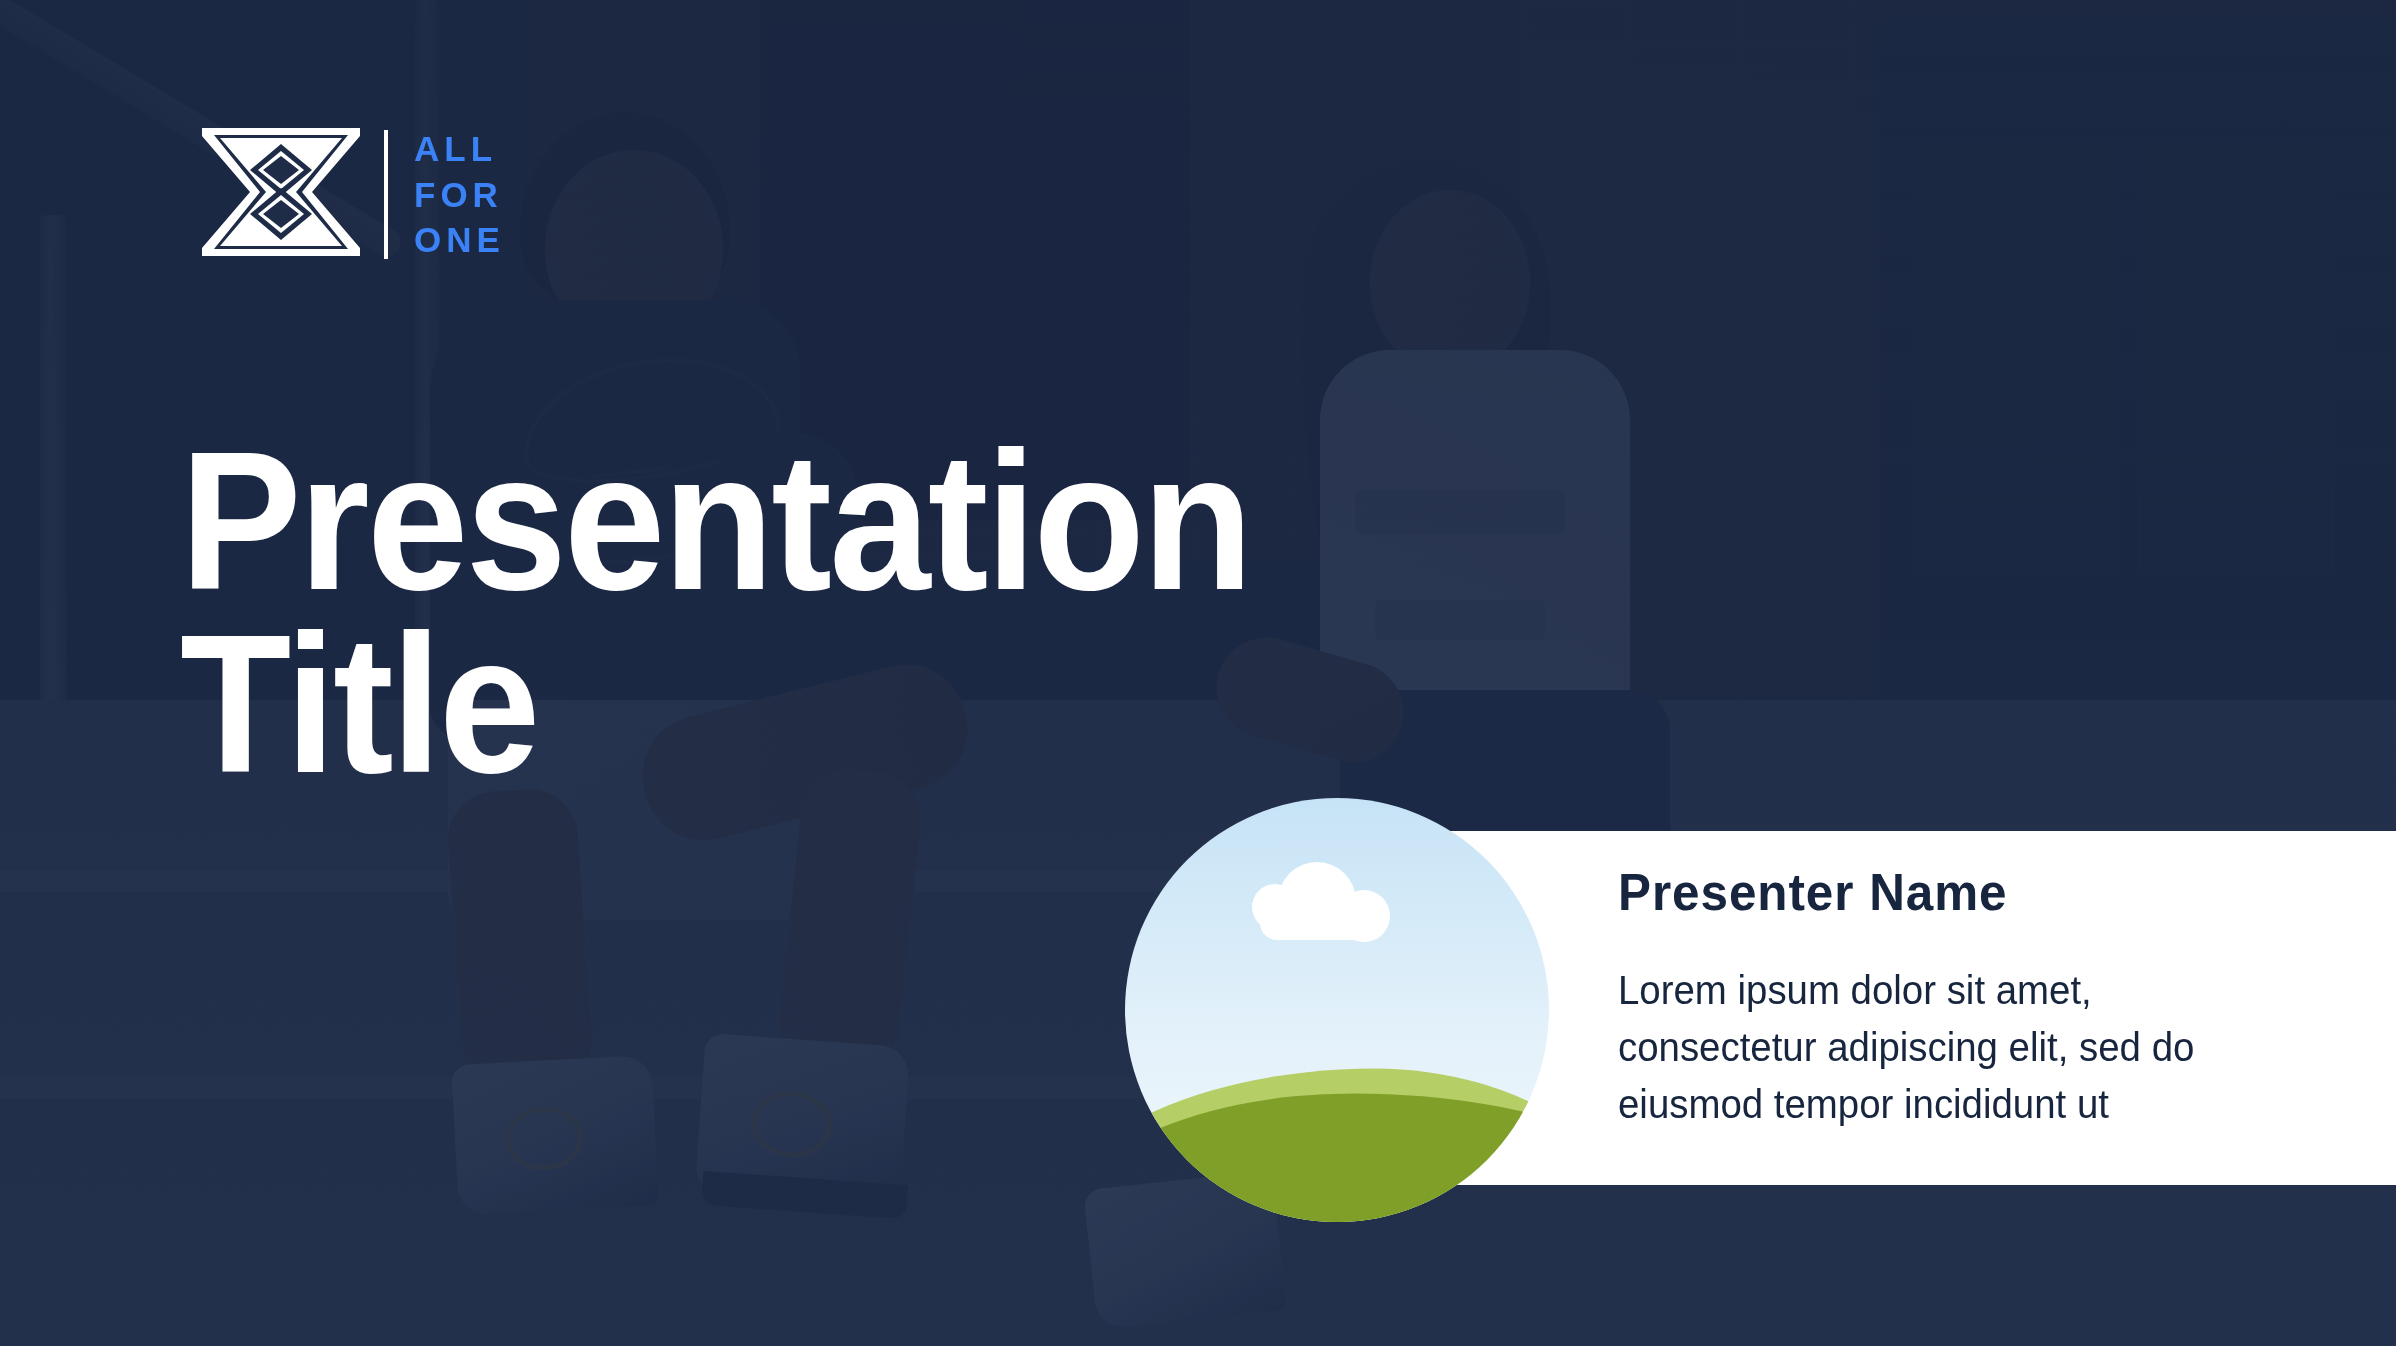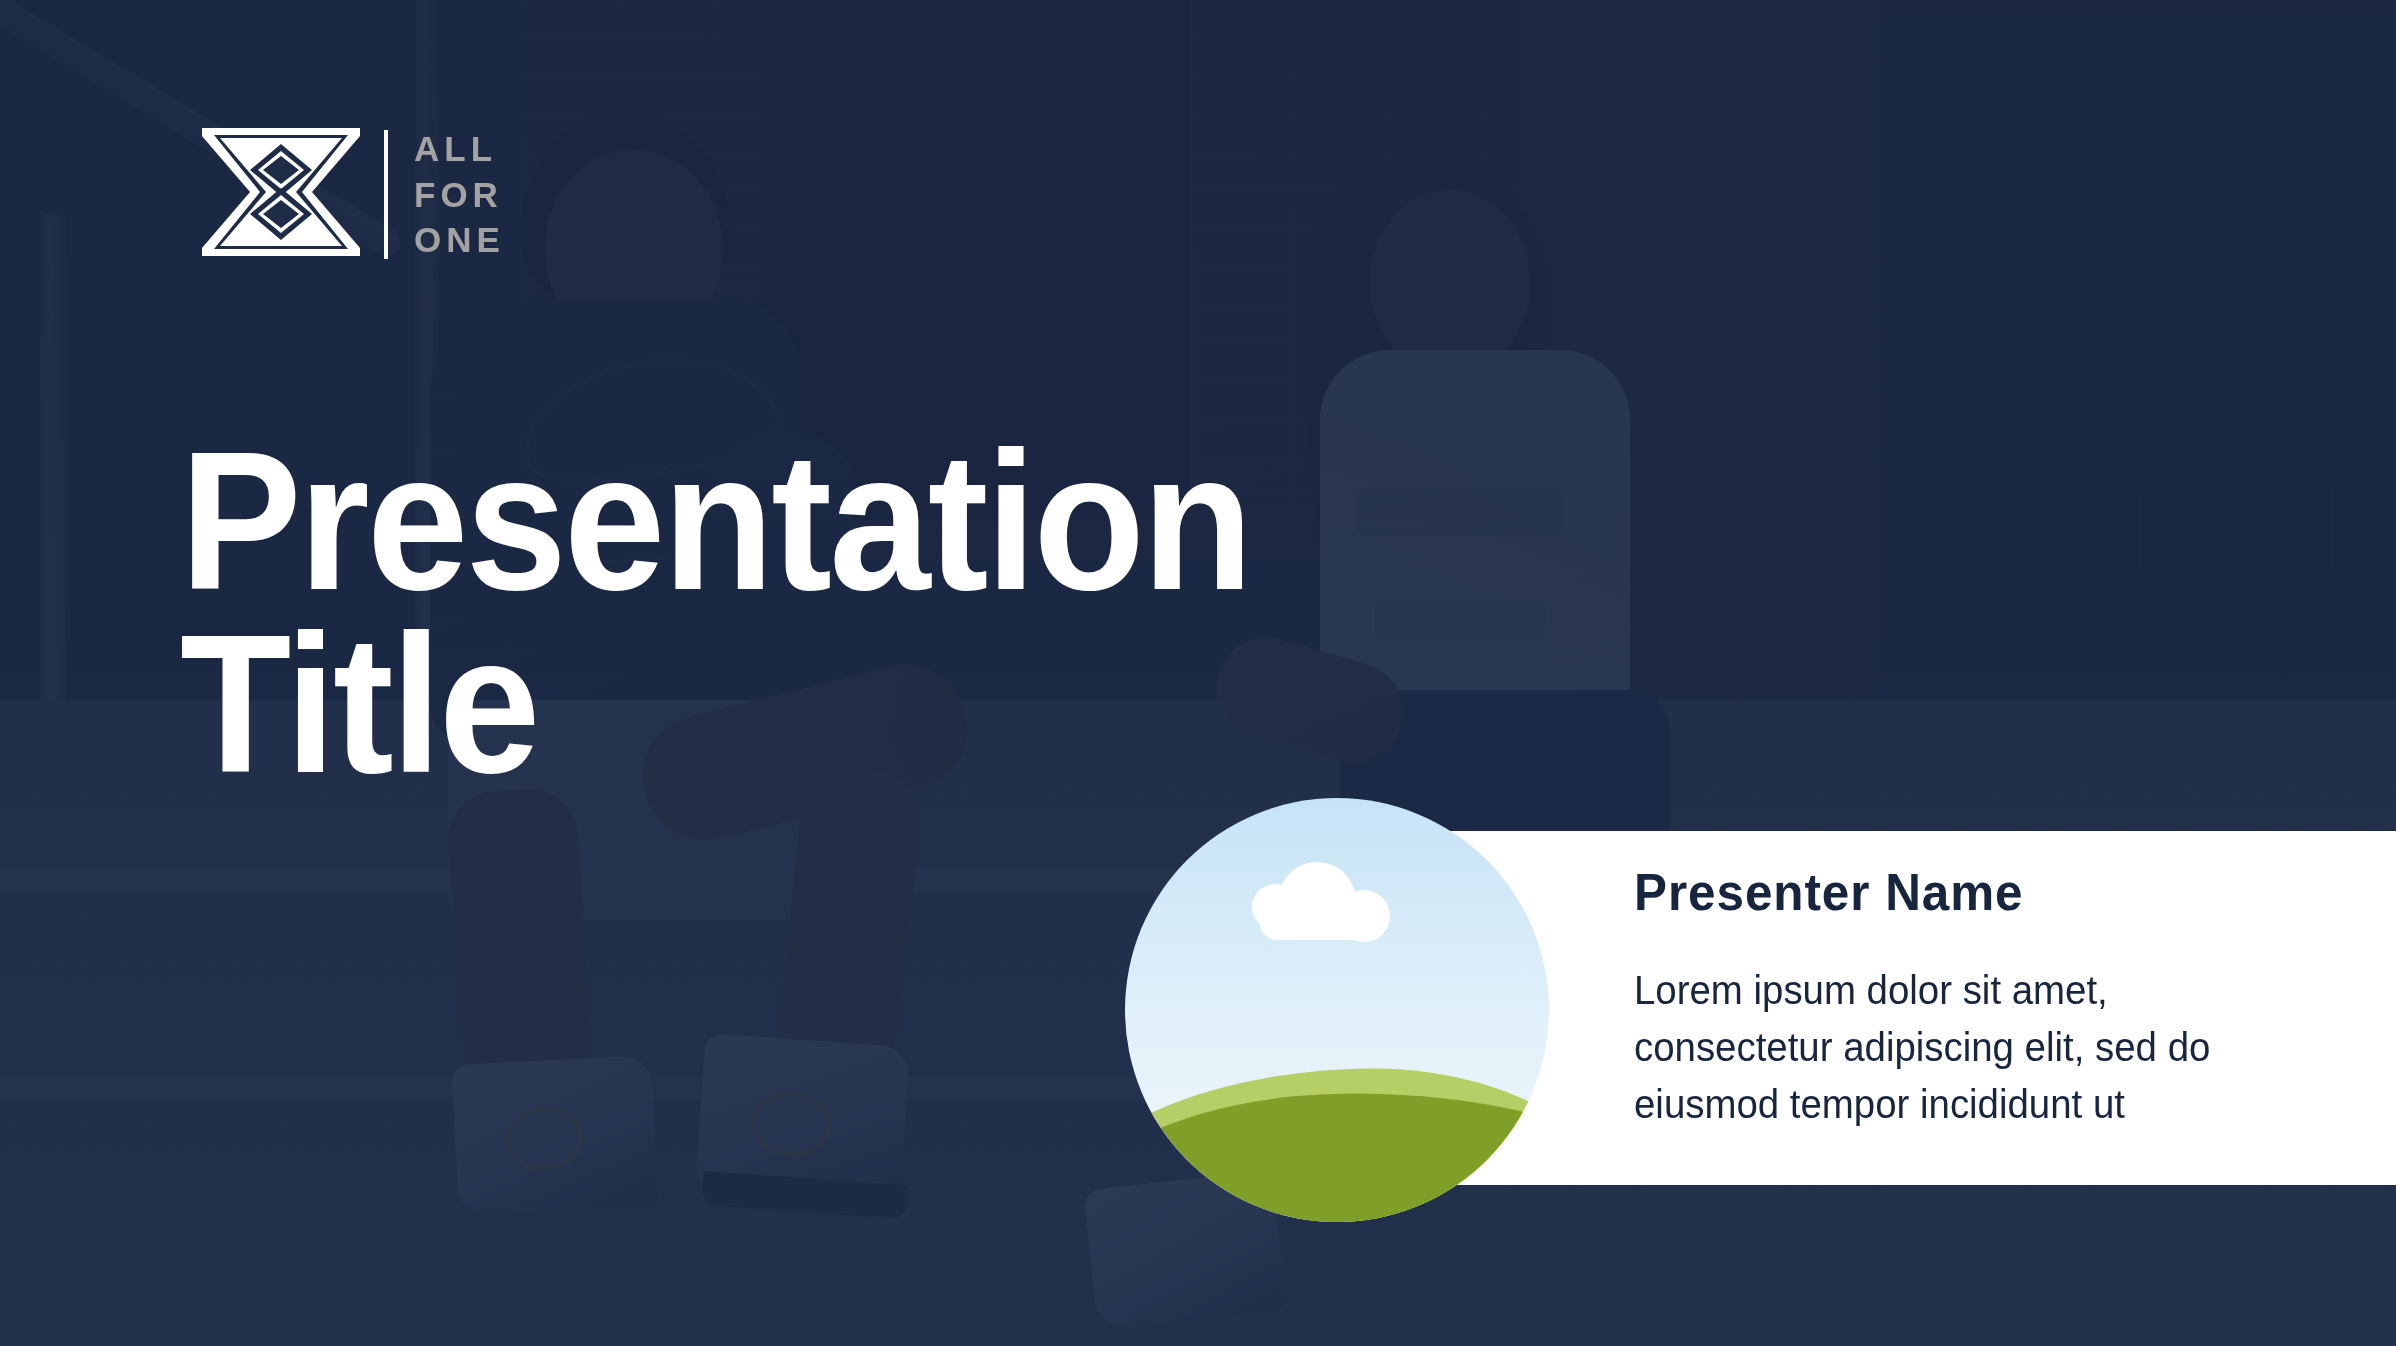--- a/index.html
+++ b/index.html
@@ -202,21 +202,21 @@
 
   
   .logo { position: absolute; left: 200px; top: 126px; display: flex; align-items: stretch; }
   .logo-x { width: 162px; height: 132px; position: relative; }
   .logo-divider {
     width: 4px; background: #ffffff; margin: 4px 0 4px 22px;
   }
   .logo-words {
     margin-left: 26px;
     display: flex; flex-direction: column; justify-content: center;
-    color: #a3a3a3;
+    color: #3b82f6;
     font-size: 35px; font-weight: 700;
     letter-spacing: 5px; line-height: 1.30;
   }
 
   
   .title {
     position: absolute; left: 180px; top: 300px;
     width: 1320px;
     color: #ffffff;
     font-weight: 700;
@@ -227,21 +227,21 @@
     transform-origin: left top;
     white-space: pre-line;
   }
 
   
   .card {
     position: absolute; left: 1420px; top: 831px;
     width: 976px; height: 354px;
     background: #ffffff;
   }
-  .card-body { position: absolute; left: 1618px; top: 862px; width: 700px; margin-left: 16px; }
+  .card-body { position: absolute; left: 1618px; top: 862px; width: 700px; }
   .presenter-name {
     color: #17253f;
     font-size: 52px; font-weight: 700;
     letter-spacing: 1px;
     transform: scaleX(0.95);
     transform-origin: left top;
     margin: 0 0 40px 0;
   }
   .presenter-bio {
     color: #17253f;

